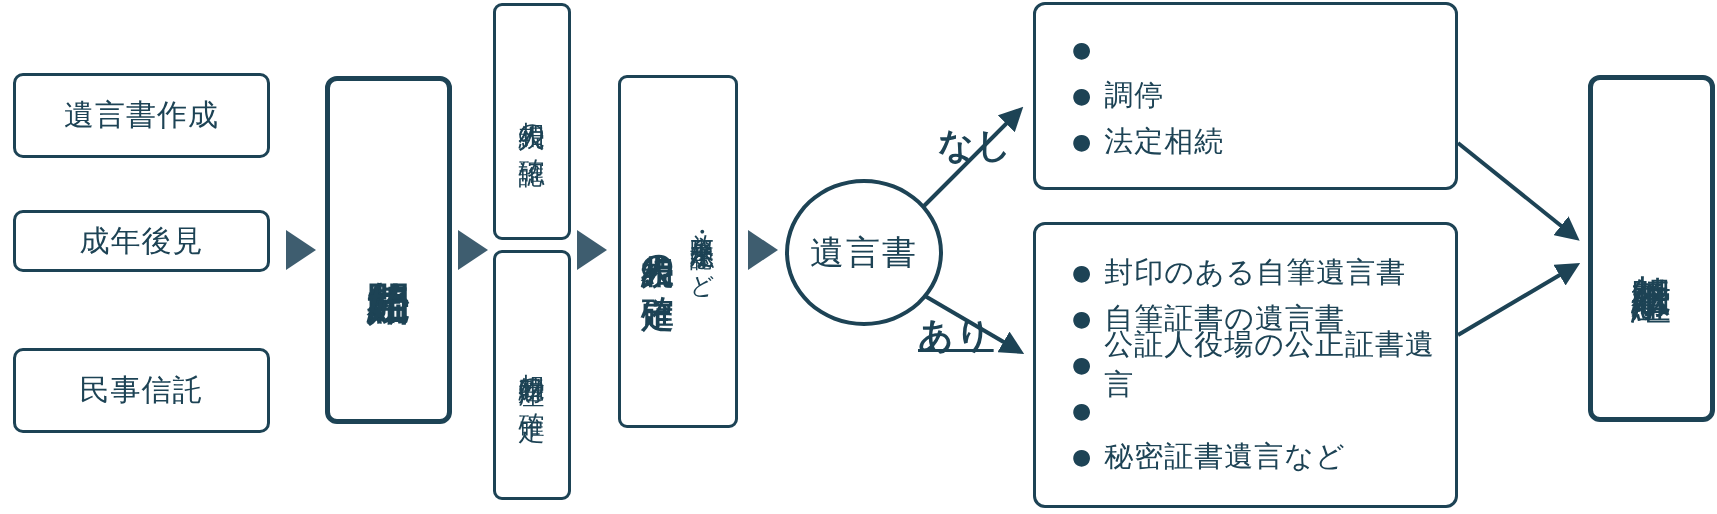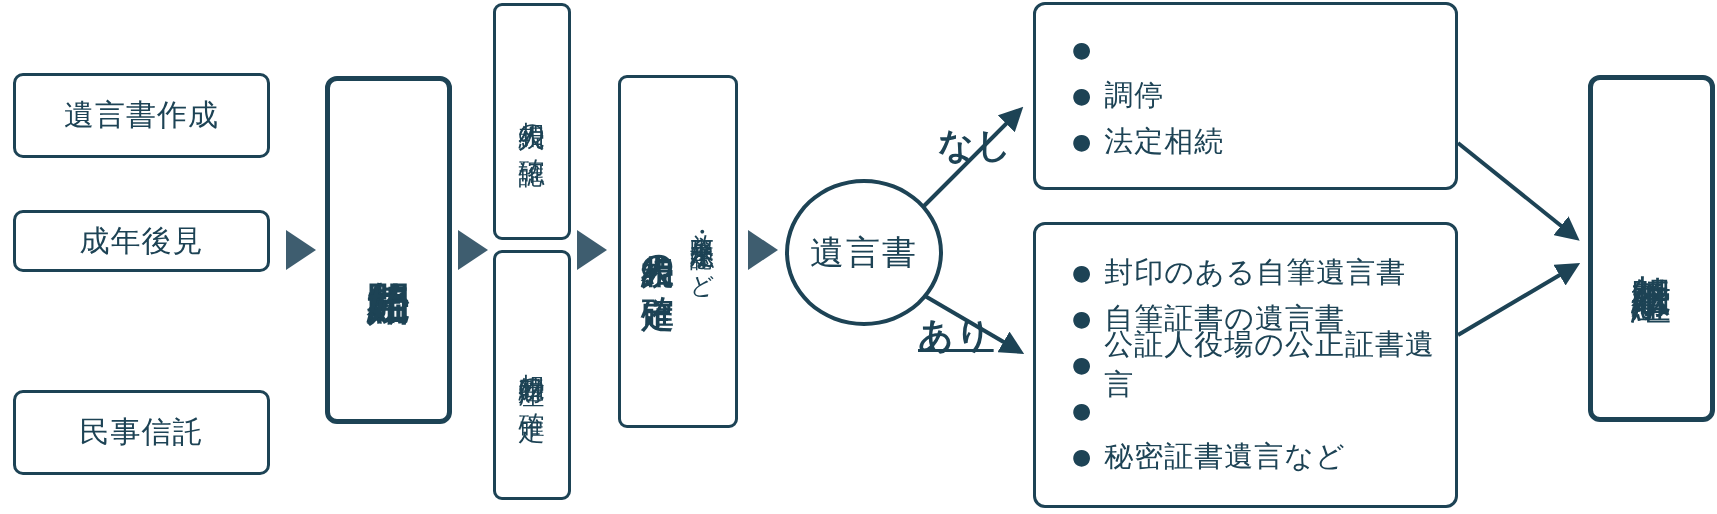--- a/index.html
+++ b/index.html
@@ -122,21 +122,21 @@
     <line x1="1458" y1="143" x2="1575" y2="237" marker-end="url(#ah)"></line>
     <line x1="1458" y1="335" x2="1575" y2="266" marker-end="url(#ah)"></line>
   </svg>
 
   <div class="box prep-box" style="top:73px;height:85px;">
     <span>遺言書作成</span>
   </div>
   <div class="box prep-box" style="top:210px;height:62px;">
     <span>成年後見</span>
   </div>
-  <div class="box prep-box" style="top:348px;height:85px;margin-top:42px;">
+  <div class="box prep-box" style="top:348px;height:85px;">
     <span>民事信託</span>
   </div>
 
   <div class="tri tri-1"></div>
   <div class="tri tri-2"></div>
   <div class="tri tri-3"></div>
   <div class="tri tri-4"></div>
 
   <div class="box thick start-box">
     <span class="vtext">相続開始</span>

